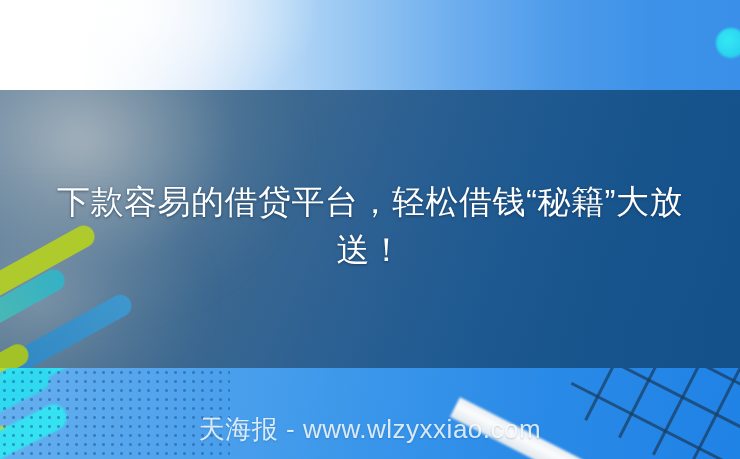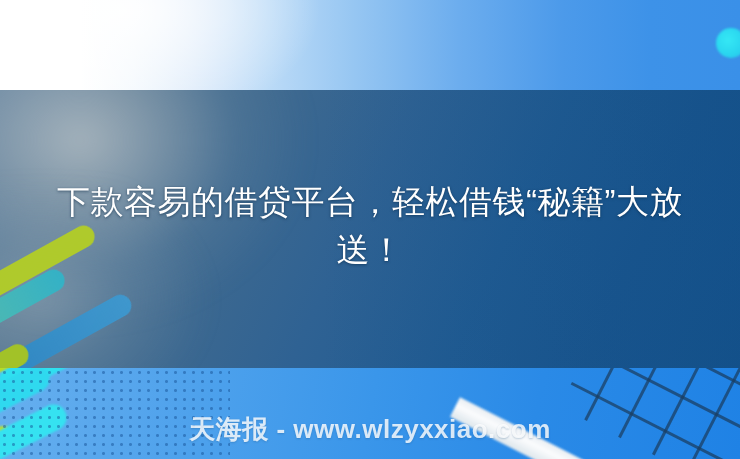--- a/index.html
+++ b/index.html
@@ -204,21 +204,21 @@
   
   .watermark {
     position: absolute;
     left: 0; top: 412px;
     width: 740px;
     text-align: center;
     color: rgba(255,255,255,0.82);
     font-size: 26px;
     line-height: 34px;
     letter-spacing: 0.5px;
-    font-weight: 700;
+    font-weight: 400;
     text-shadow: 0 1px 2px rgba(20,70,120,0.25);
     pointer-events: none;
   }
 </style>
 </head>
 <body>
 
 <div id="poster">
 
   <div class="top-band">

